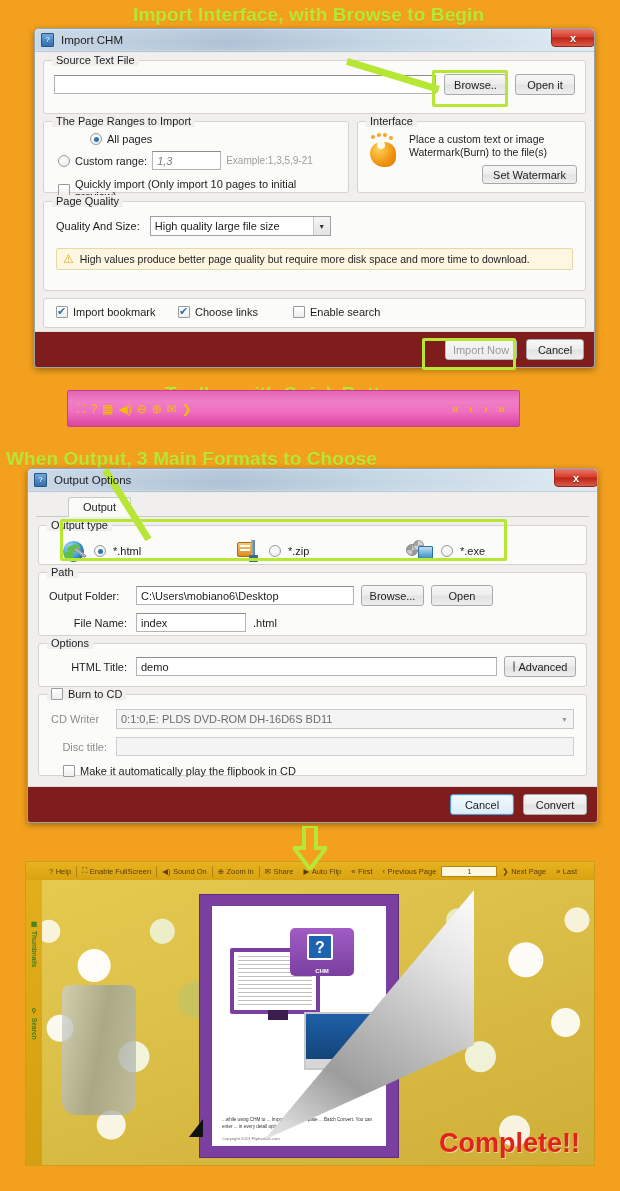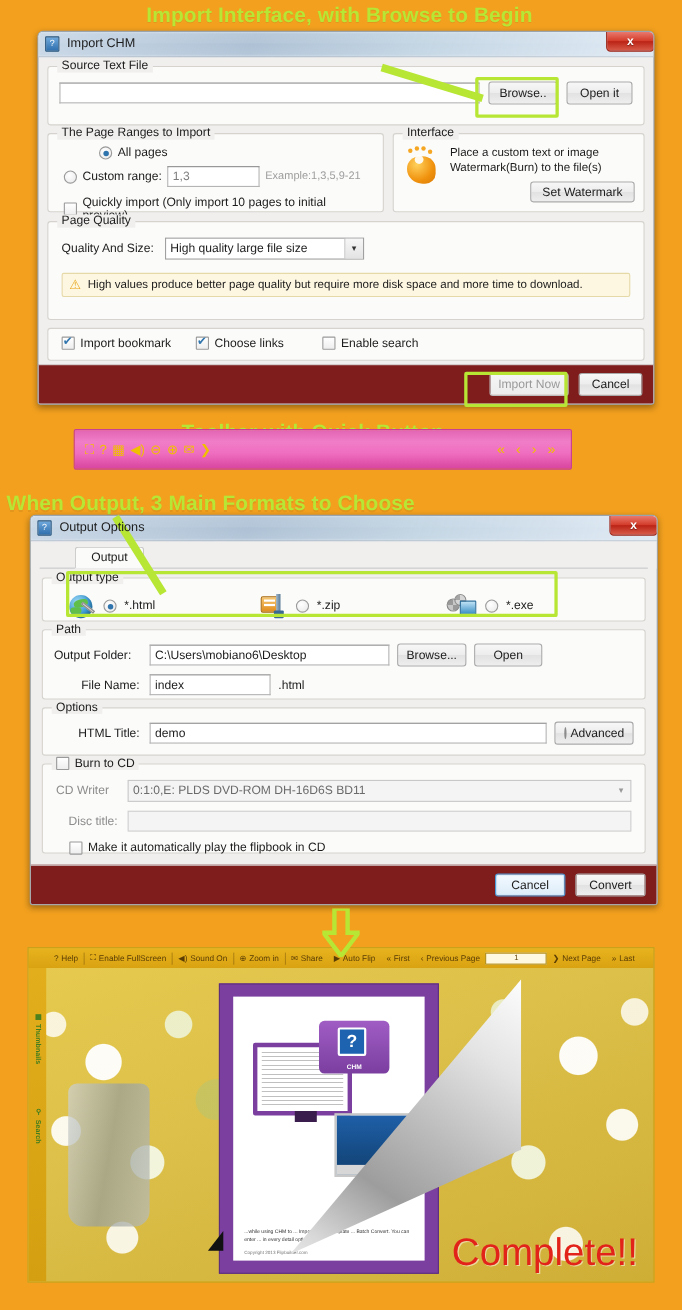--- a/index.html
+++ b/index.html
@@ -295,21 +295,21 @@
     box-shadow:-2px 2px 5px rgba(0,0,0,.35);
   }
   #curl .ctext {
     position:absolute; left:22%; top:28%; width:140px;
     transform:rotate(-62deg);
     font-size:4.4px; color:#555; line-height:6px;
     opacity:.85;
   }
   #complete {
     position:absolute; right:14px; bottom:6px; z-index:9;
-    color:#e2231a; font-weight:normal; font-size:35px;
+    color:#e2231a; font-weight:bold; font-size:27px;
     text-shadow:1px 1px 0 rgba(255,255,255,.5);
     font-family:"Liberation Sans", sans-serif;
   }
 
   
   #downarrow {
     position:absolute; left:293px; top:826px; width:34px; height:44px; z-index:9;
   }
 </style>
 </head>
@@ -345,21 +345,21 @@
       <div class="gb" style="width:306px; height:72px; margin-bottom:0;">
         <div class="lg">The Page Ranges to Import</div>
         <div class="gb-inner" style="padding:11px 10px 6px 14px;">
           <div class="row" style="gap:5px;padding-left:32px;">
             <span class="radio on"></span>
             <span class="lbl">All pages</span>
           </div>
           <div class="row" style="gap:5px; margin-top:6px;">
             <span class="radio"></span>
             <span class="lbl">Custom range:</span>
-            <input class="txt" style="width: 84px; color: rgb(125, 125, 125);" type="text" value="1,3">
+            <input class="txt" style="width: 69px; color: rgb(125, 125, 125); font-style: italic;" type="text" value="1,3">
             <span class="lbl" style="color:#9d9d9d; font-size:10px;">Example:1,3,5,9-21</span>
           </div>
           <div class="row" style="gap:5px; margin-top:8px;">
             <span class="cbx"></span>
             <span class="lbl">Quickly import (Only import 10 pages to  initial  preview)</span>
           </div>
         </div>
       </div>
 
       <div class="gb" style="flex:1; height:72px; margin-bottom:0;">

